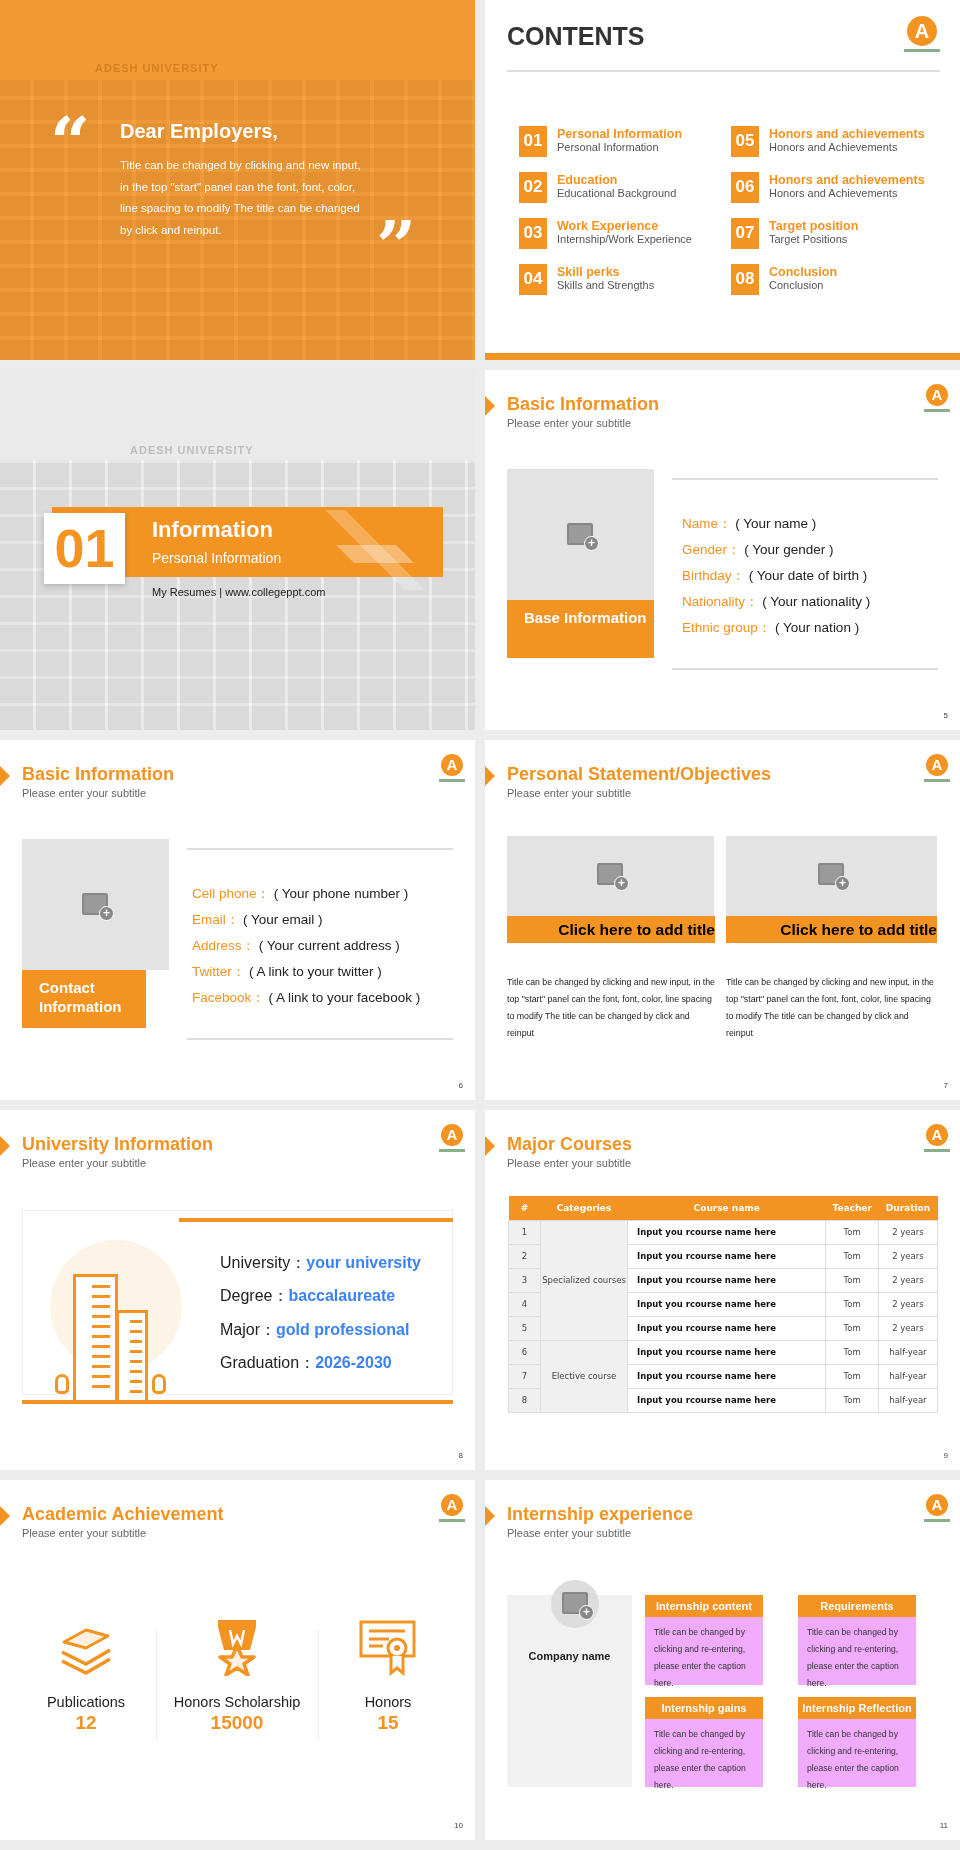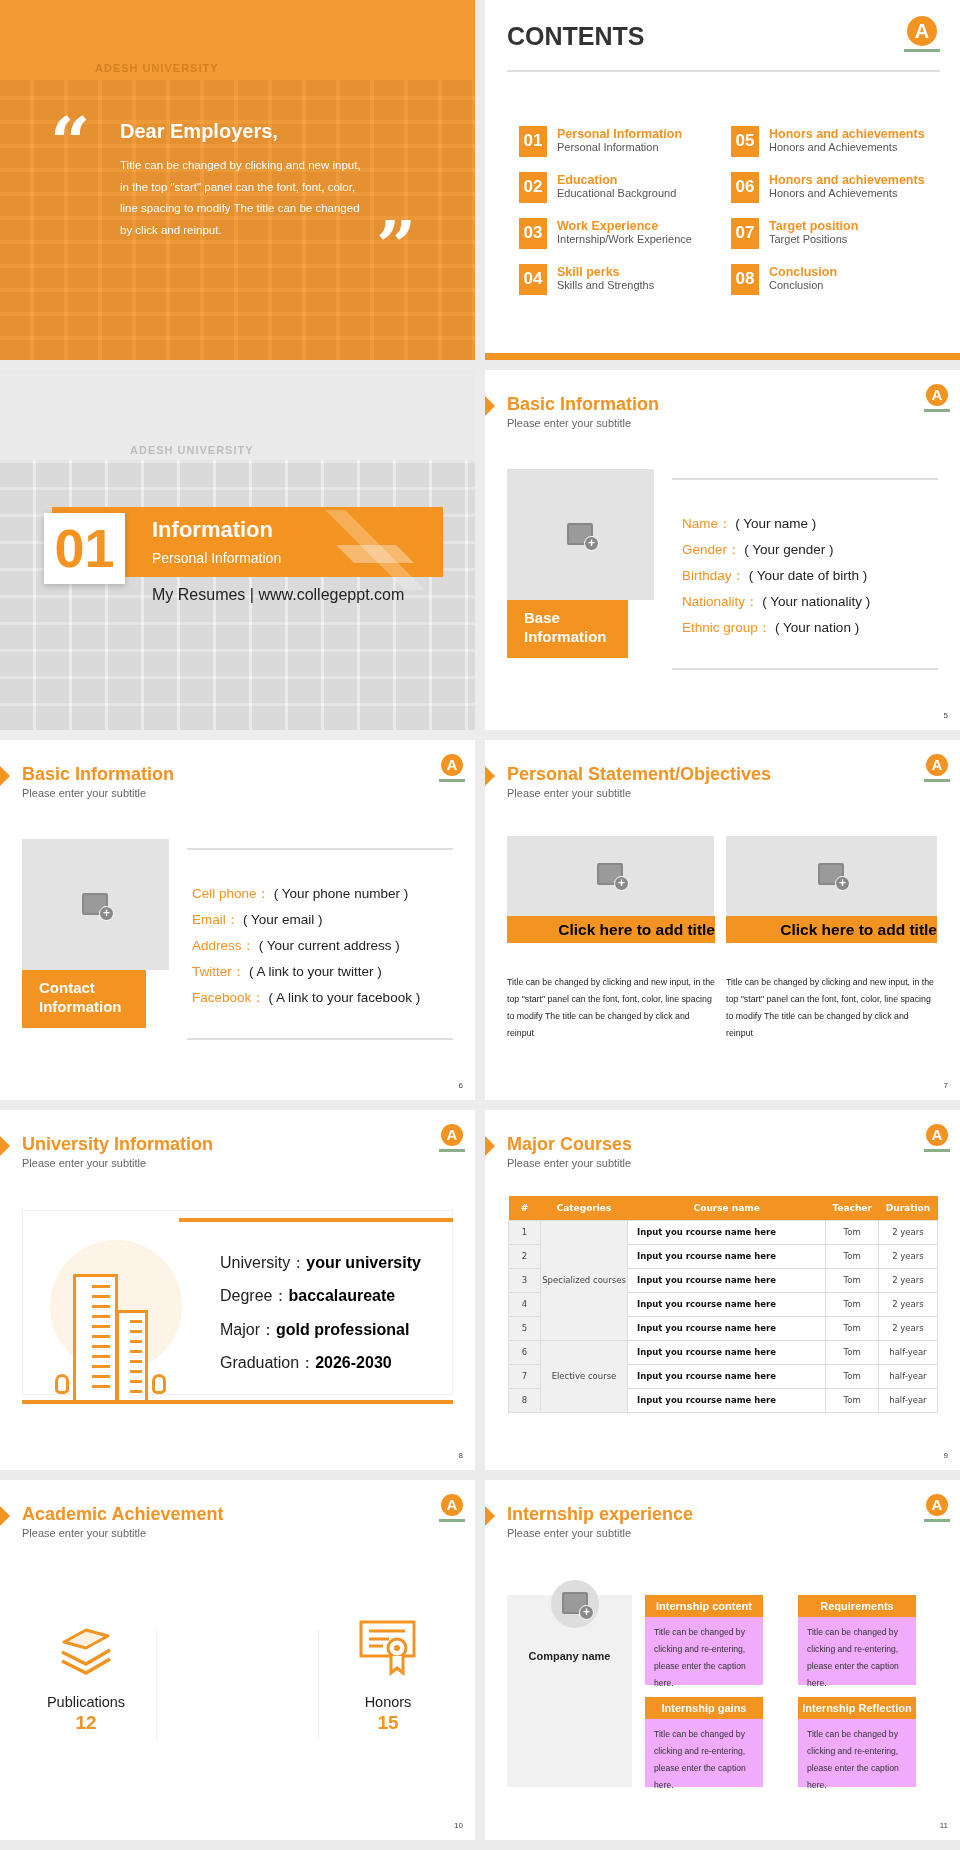--- a/index.html
+++ b/index.html
@@ -39,41 +39,41 @@
   
   .s3 { background: #eaeaea; }
   .s3 .bgbuild { position: absolute; left: 0; top: 90px; right: 0; bottom: 0; background: repeating-linear-gradient(90deg, rgba(0,0,0,0.04) 0 33px, rgba(255,255,255,0.3) 33px 36px), repeating-linear-gradient(0deg, rgba(0,0,0,0.03) 0 24px, rgba(255,255,255,0.2) 24px 27px); }
   .s3 .univ { position: absolute; left: 130px; top: 74px; font-size: 11px; font-weight: bold; color: rgba(0,0,0,0.2); letter-spacing: 1px; }
   .s3 .band { position: absolute; left: 52px; top: 137px; width: 391px; height: 70px; background: #f39322; }
   .s3 .numbox { position: absolute; left: 44px; top: 143px; width: 81px; height: 71px; background: #fff; box-shadow: 0 2px 6px rgba(0,0,0,0.2); color: #f39322; font-size: 54px; font-weight: bold; text-align: center; line-height: 71px; }
   .s3 .stitle { position: absolute; left: 152px; top: 147px; font-size: 22px; font-weight: bold; color: #fff; }
   .s3 .ssub { position: absolute; left: 152px; top: 180px; font-size: 14px; color: #fff; }
   .s3 .stripe1 { position: absolute; left: 365px; top: 140px; width: 20px; height: 80px; background: rgba(255,255,255,0.25); transform: skewX(45deg); }
   .s3 .stripe2 { position: absolute; left: 345px; top: 175px; width: 60px; height: 18px; background: rgba(255,255,255,0.35); transform: skewX(45deg); }
-  .s3 .credit { position: absolute; left: 152px; top: 216px; font-size: 16px; color: #222; }
+  .s3 .credit { position: absolute; left: 152px; top: 216px; font-size: 11px; color: #222; }
   
   .photo { position: absolute; background: #e3e3e3; }
   .photo-icon { position: absolute; width: 26px; height: 22px; border: 2px solid #888; border-radius: 2px; background: #9a9a9a; }
   .photo-icon::after { content: "+"; position: absolute; right: -8px; bottom: -8px; width: 13px; height: 13px; border-radius: 50%; background: #888; color: #fff; font-size: 12px; line-height: 13px; text-align: center; font-weight: bold; border: 1px solid #fff; }
   .photo-caption { position: absolute; background: #f39322; color: #fff; font-weight: bold; font-size: 15px; line-height: 19px; padding: 8px 0 0 17px; }
   .infoline { position: absolute; height: 2px; background: #ddd; }
   .info-row { position: absolute; font-size: 13.5px; white-space: nowrap; }
   .info-row .lab { color: #f39322; }
   .info-row .val { color: #222; }
   
   .stmt-title { position: absolute; background: #f39322; color: #000000; font-weight: bold; font-size: 15.5px; text-align: right; line-height: 27px; }
   .stmt-body { position: absolute; font-size: 8.8px; line-height: 17px; color: #222; }
   
   .uni-box { position: absolute; left: 22px; top: 100px; width: 431px; height: 185px; border: 1px solid #eee; }
   .uni-topbar { position: absolute; left: 179px; top: 108px; width: 274px; height: 4px; background: #f39322; }
   .uni-botbar { position: absolute; left: 22px; top: 290px; width: 431px; height: 4px; background: #f39322; }
   .uni-circle { position: absolute; left: 50px; top: 130px; width: 132px; height: 132px; border-radius: 50%; background: #fdf3e7; }
   .bld { position: absolute; border: 3px solid #f39322; background: #fff; }
   .uni-row { position: absolute; left: 220px; font-size: 16px; white-space: nowrap; color: #222; }
-  .uni-row .v { color: #000000; font-weight: bold; }
+  .uni-row .v { color: #3b82f6; font-weight: bold; }
   
   table.courses { position: absolute; left: 23px; top: 86px; width: 430px; border-collapse: collapse; font-family: "DejaVu Sans", sans-serif; font-size: 8.5px; }
   table.courses th { background: #f39322; color: #fff; height: 24px; font-weight: bold; font-size: 9px; }
   table.courses td { height: 24px; border: 1px solid #ddd; text-align: center; color: #444; }
   table.courses td.num { background: #f0f0f0; width: 32px; }
   table.courses td.cat { background: #f0f0f0; width: 87px; }
   table.courses td.cn { font-weight: bold; color: #111; text-align: left; padding-left: 9px; }
   
   .ach { position: absolute; top: 140px; width: 150px; text-align: center; }
   .ach .lab { font-size: 14.5px; color: #222; margin-top: 14px; }
@@ -182,21 +182,21 @@
   <div class="hdr-arrow"></div>
   <div class="hdr-title">Basic Information</div>
   <div class="hdr-sub">Please enter your subtitle</div>
   <div class="logo">
       <div class="ball">A</div>
       <div class="txt"></div>
     </div>
   <div class="photo" style="left:22px;top:99px;width:147px;height:131px">
       <div class="photo-icon" style="left:60px;top:54px"></div>
     </div>
-  <div class="photo-caption" style="left:22px;top:230px;width:121px;height:58px">Base Information</div>
+  <div class="photo-caption" style="left:22px;top:230px;width:147px;height:58px">Base Information</div>
   <div class="infoline" style="left:187px;top:108px;width:266px"></div>
   <div class="info-row" style="left:197px;top:145px"><span class="lab">Name：</span> <span class="val">( Your name )</span></div>
   <div class="info-row" style="left:197px;top:171px"><span class="lab">Gender：</span> <span class="val">( Your gender )</span></div>
   <div class="info-row" style="left:197px;top:197px"><span class="lab">Birthday：</span> <span class="val">( Your date of birth )</span></div>
   <div class="info-row" style="left:197px;top:223px"><span class="lab">Nationality：</span> <span class="val">( Your nationality )</span></div>
   <div class="info-row" style="left:197px;top:249px"><span class="lab">Ethnic group：</span> <span class="val">( Your nation )</span></div>
   <div class="infoline" style="left:187px;top:298px;width:266px"></div>
   <div class="pageno">5</div>
 </div>
 
@@ -355,20 +355,30 @@
   <div class="ach" style="left:11px">
     <svg width="60" height="56" viewBox="0 0 60 56">
       <path d="M8 22 L30 10 L52 16 L30 28 Z" fill="#fdf0e0" stroke="#f39322" stroke-width="3" stroke-linejoin="round"></path>
       <path d="M6 32 L30 44 L54 30" fill="none" stroke="#f39322" stroke-width="3.5"></path>
       <path d="M6 41 L30 53 L54 39" fill="none" stroke="#f39322" stroke-width="3.5"></path>
     </svg>
     <div class="lab">Publications</div>
     <div class="val">12</div>
   </div>
   <div class="ach-div" style="left:156px"></div>
+  <div class="ach" style="left:162px">
+    <svg width="46" height="56" viewBox="0 0 46 56">
+      <rect x="4" y="0" width="38" height="7" fill="#f39322"></rect>
+      <path d="M4 7 L42 7 L36 30 L10 30 Z" fill="#f39322"></path>
+      <path d="M16 10 L19 24 L23 16 L27 24 L30 10" fill="none" stroke="#fff" stroke-width="2.5"></path>
+      <path d="M23 26 L28 37 L40 37 L30 44 L34 55 L23 48 L12 55 L16 44 L6 37 L18 37 Z" fill="#fdf0e0" stroke="#f39322" stroke-width="3.5" stroke-linejoin="round"></path>
+    </svg>
+    <div class="lab">Honors Scholarship</div>
+    <div class="val">15000</div>
+  </div>
   <div class="ach-div" style="left:318px"></div>
   <div class="ach" style="left:313px">
     <svg width="58" height="56" viewBox="0 0 58 56">
       <rect x="2" y="2" width="53" height="34" fill="none" stroke="#f39322" stroke-width="3"></rect>
       <line x1="10" y1="11" x2="46" y2="11" stroke="#f39322" stroke-width="3"></line>
       <line x1="10" y1="19" x2="30" y2="19" stroke="#f39322" stroke-width="3"></line>
       <line x1="10" y1="26" x2="24" y2="26" stroke="#f39322" stroke-width="3"></line>
       <circle cx="38" cy="28" r="9" fill="#fff" stroke="#f39322" stroke-width="3"></circle>
       <circle cx="38" cy="28" r="3" fill="#f39322"></circle>
       <path d="M32 36 L32 53 L38 48 L44 53 L44 36" fill="#fff" stroke="#f39322" stroke-width="3"></path>

